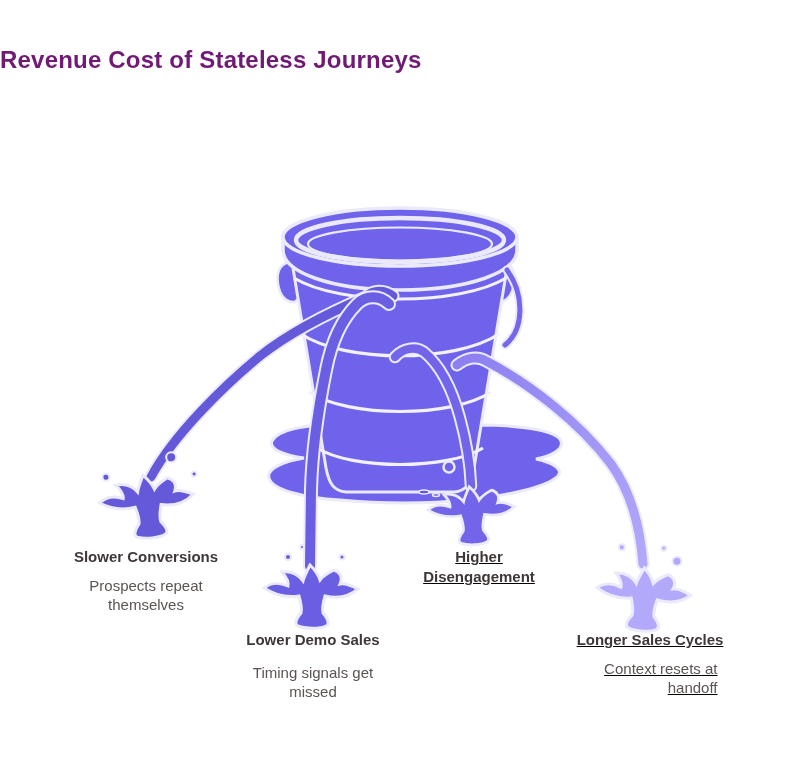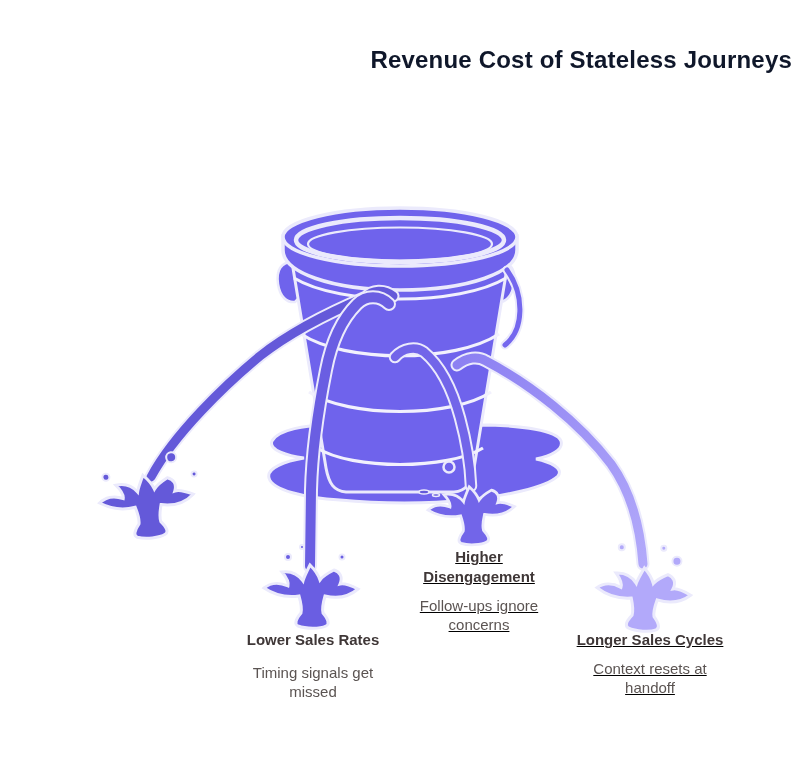--- a/index.html
+++ b/index.html
@@ -2,35 +2,35 @@
 <html><head>
 <meta charset="utf-8">
 <style>
   html,body{margin:0;padding:0;background:#ffffff;}
   .stage{
     position:relative;width:792px;height:764px;background:#ffffff;overflow:hidden;
     font-family:"Liberation Sans",sans-serif;
   }
   .page-title{
     position:absolute;top:46px;left:0;width:100%;margin:0;
-    text-align:right;font-size:24px;font-weight:bold;letter-spacing:.2px;
-    color:#0f172a;
+    text-align:left;font-size:24px;font-weight:bold;letter-spacing:.2px;
+    color:#701a75;
   }
   .svg-wrap{position:absolute;left:0;top:0;width:792px;height:764px;}
   .leak-label{position:absolute;transform:translateX(-50%);text-align:center;}
   .leak-label .lt{font-size:15px;font-weight:bold;color:#3f3737;line-height:20px;margin:0 0 9px 0;}
   .leak-label .ls{font-size:15px;color:#5b5452;line-height:19px;margin:0;}
   #label-1{left:146px;top:547px;width:180px;}
   #label-1 .ls{width:150px;margin:0 auto;}
   #label-2{left:313px;top:630px;width:180px;}
   #label-2 .ls{width:150px;margin:13px auto;}
   #label-3{left:479px;top:547px;width:140px;text-decoration:underline;}
   #label-3 .ls{width:150px;margin:0 auto;position:relative;left:-5px;}
   #label-4{left:650px;top:630px;width:180px;text-decoration:underline;}
-  #label-4 .ls{width:135px;margin:0 auto;}
+  #label-4 .ls{width:135px;margin:0 auto;text-align:right;}
 </style>
 </head>
 <body>
 
 <div class="stage">
 
   <h1 class="page-title">Revenue Cost of Stateless Journeys</h1>
 
   <div class="svg-wrap">
   <svg width="792" height="764" viewBox="0 0 792 764" xmlns="http://www.w3.org/2000/svg">
@@ -128,26 +128,29 @@
 
     <g transform="translate(645,588) rotate(4)">
       <use href="#splashShape" fill="#b2a9fa" stroke="#ebeafc" stroke-width="3"></use>
       <circle cx="-26" cy="-39" r="3" fill="#b2a9fa" stroke="#ebeafc" stroke-width="2"></circle>
       <circle cx="16" cy="-41" r="2.5" fill="#b2a9fa" stroke="#ebeafc" stroke-width="2"></circle>
       <circle cx="30" cy="-29" r="4.5" fill="#b2a9fa" stroke="#ebeafc" stroke-width="2"></circle>
     </g>
   </svg>
   </div>
 
+  <div class="leak-label" id="label-1">
+    <p class="lt">Slower Conversions</p>
+    <p class="ls">Prospects repeat themselves</p>
+  </div>
   <div class="leak-label" id="label-2">
-    <p class="lt">Lower Sales Rates</p>
+    <p class="lt">Lower Demo Sales</p>
     <p class="ls">Timing signals get missed</p>
   </div>
   <div class="leak-label" id="label-3">
     <p class="lt">Higher Disengagement</p>
-    <p class="ls">Follow-ups ignore concerns</p>
   </div>
   <div class="leak-label" id="label-4">
     <p class="lt">Longer Sales Cycles</p>
     <p class="ls">Context resets at handoff</p>
   </div>
 
 </div>
 
 </body></html>

